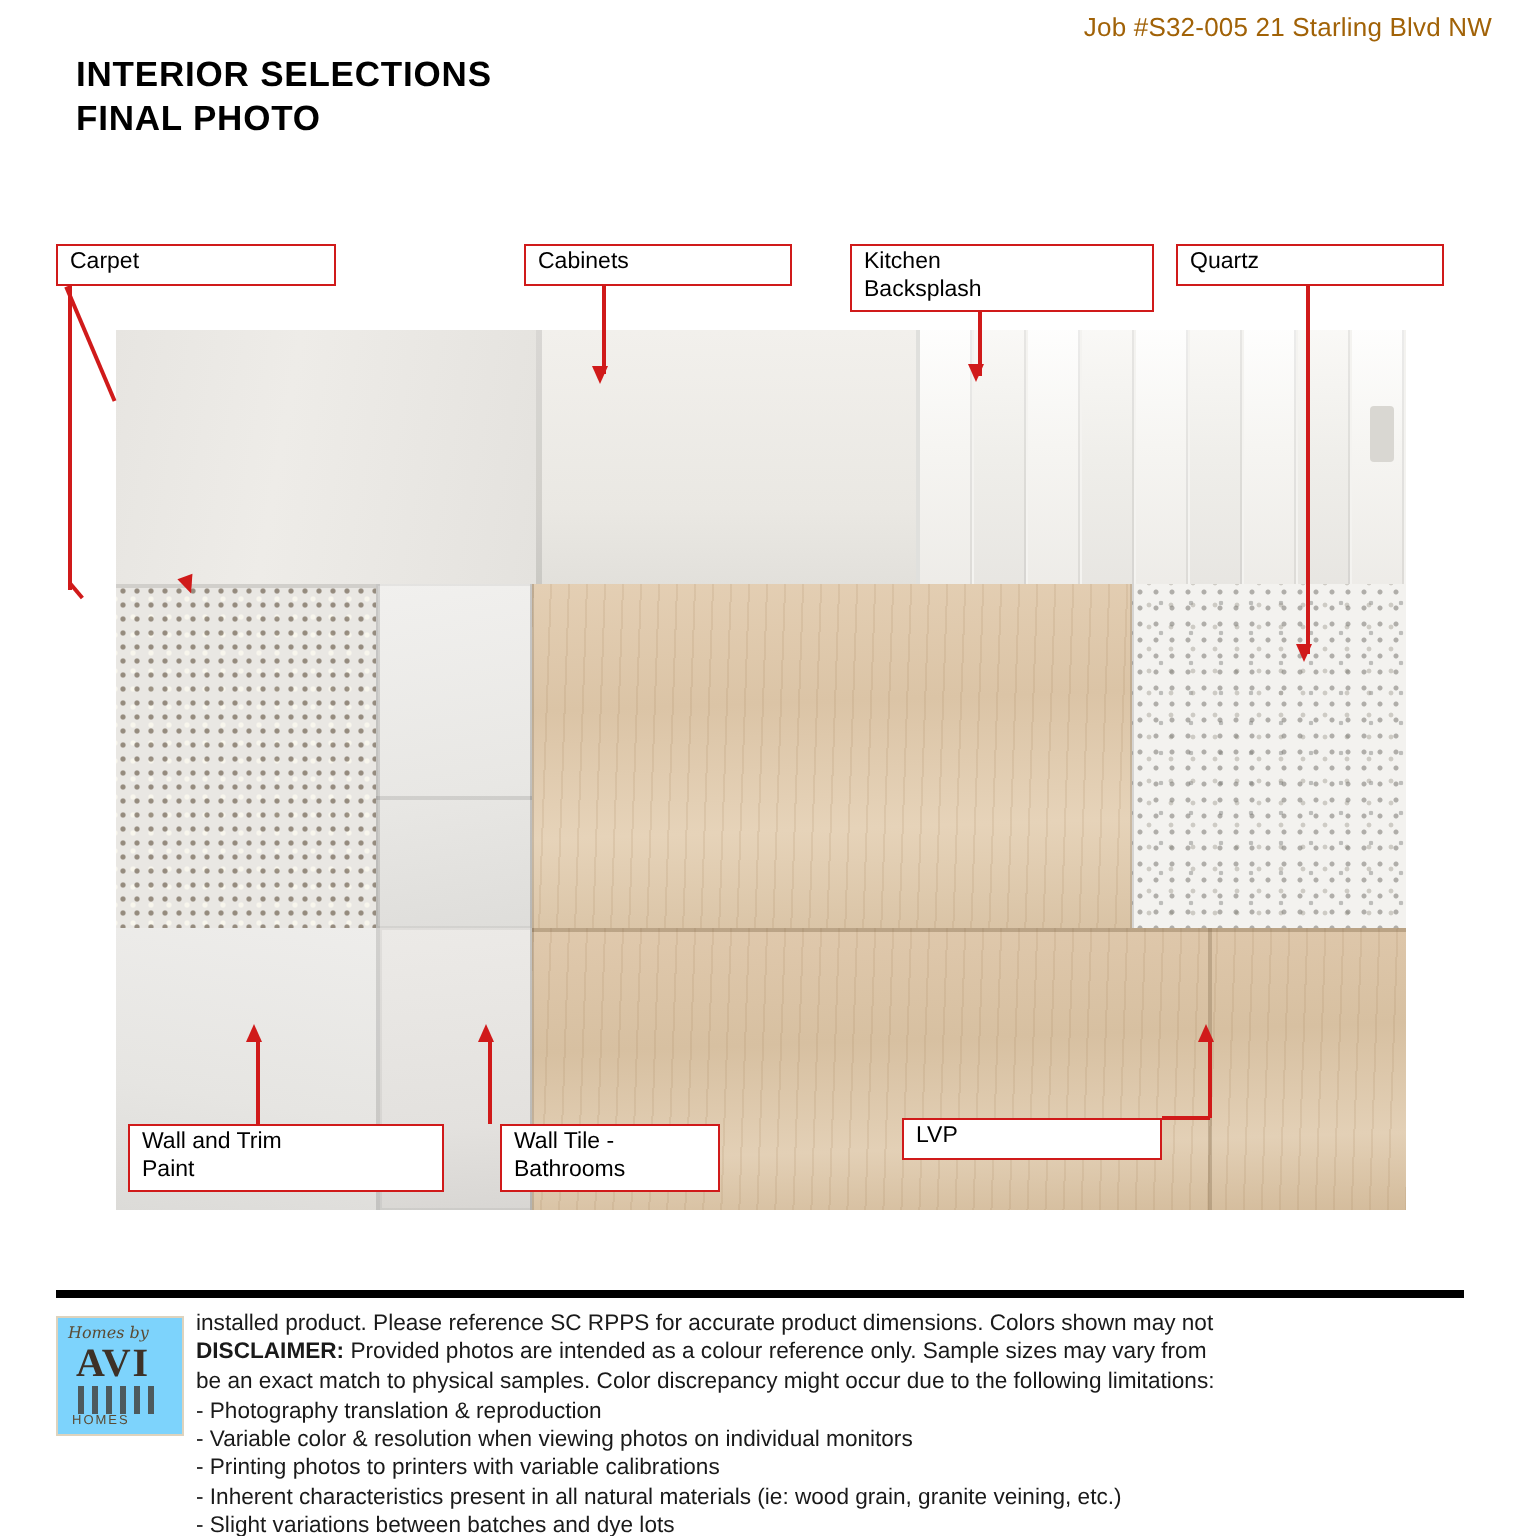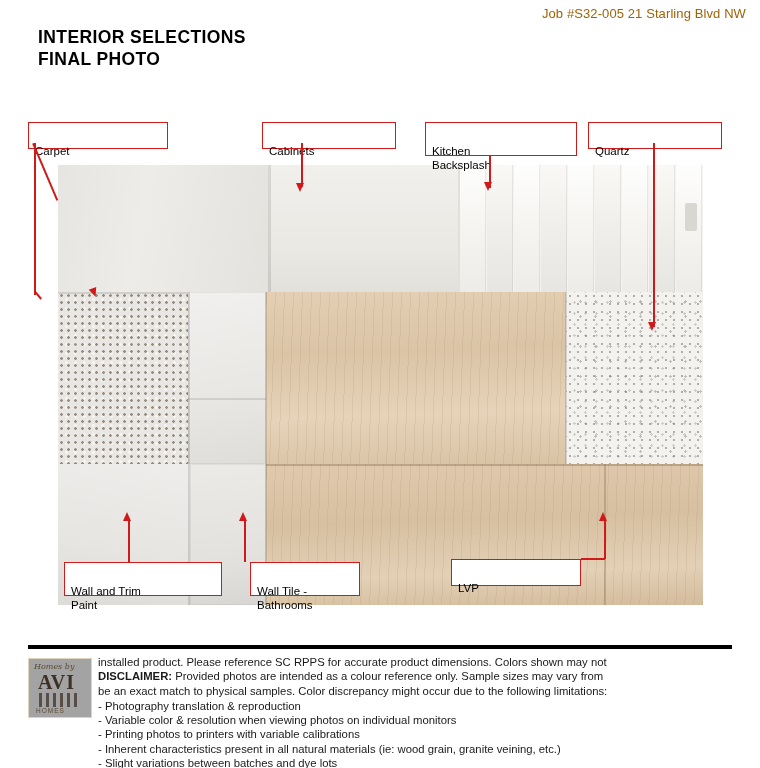--- a/index.html
+++ b/index.html
@@ -170,21 +170,21 @@
     background: rgba(0,0,0,0.10);
   }
 
   
   .label-box {
     position: absolute;
     border: 1.4px solid #d01a1a;
     background: #ffffff;
     font-size: 11.5px;
     line-height: 14px;
-    padding: 21px 5px 4px 6px;
+    padding: 1px 5px 4px 6px;
     color: #000;
     white-space: pre-line;
     box-sizing: border-box;
   }
   .leader {
     position: absolute;
     background: #d01a1a;
     width: 1.6px;
     transform-origin: top left;
   }
@@ -204,21 +204,21 @@
     width: 704px;
     height: 4px;
     background: #000;
   }
   .logo-box {
     position: absolute;
     left: 28px;
     top: 658px;
     width: 62px;
     height: 58px;
-    background: #a3a3a3;
+    background: #7dd3fc;
     border: 1px solid #ded3bd;
     overflow: hidden;
   }
   .logo-script {
     position: absolute;
     top: 3px; left: 5px;
     font-family: "DejaVu Serif", serif;
     font-style: italic;
     font-size: 8px;
     color: #5a4a32;

